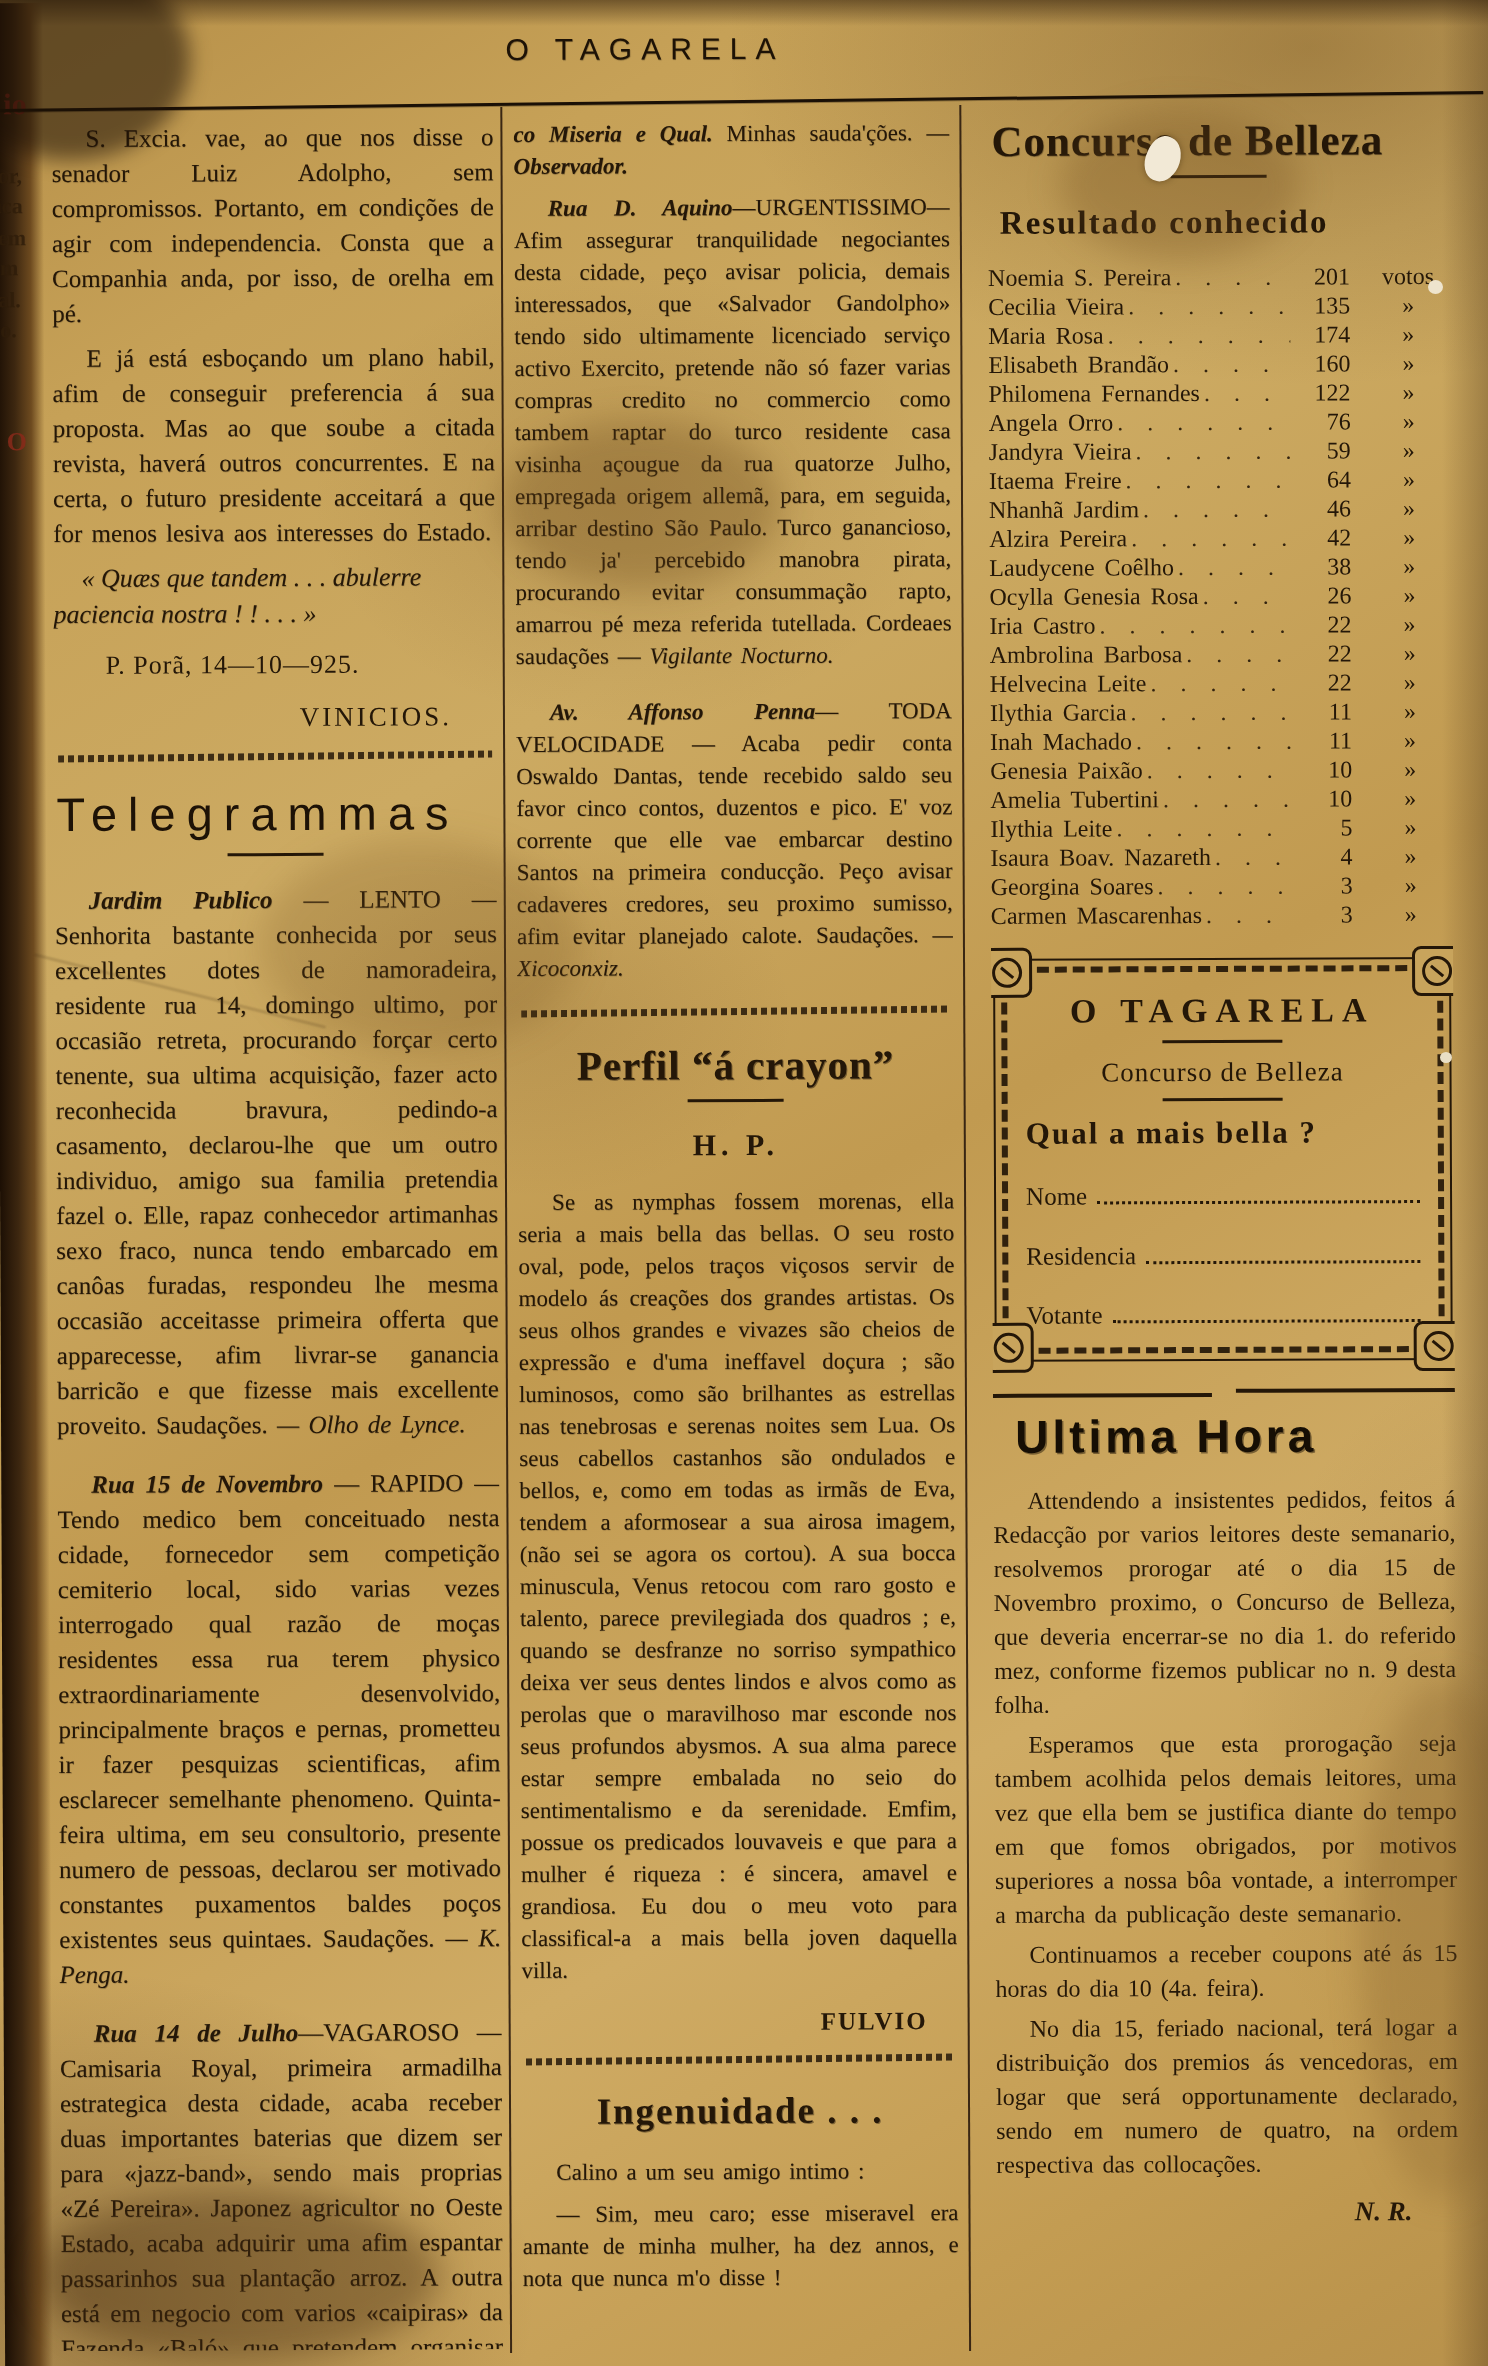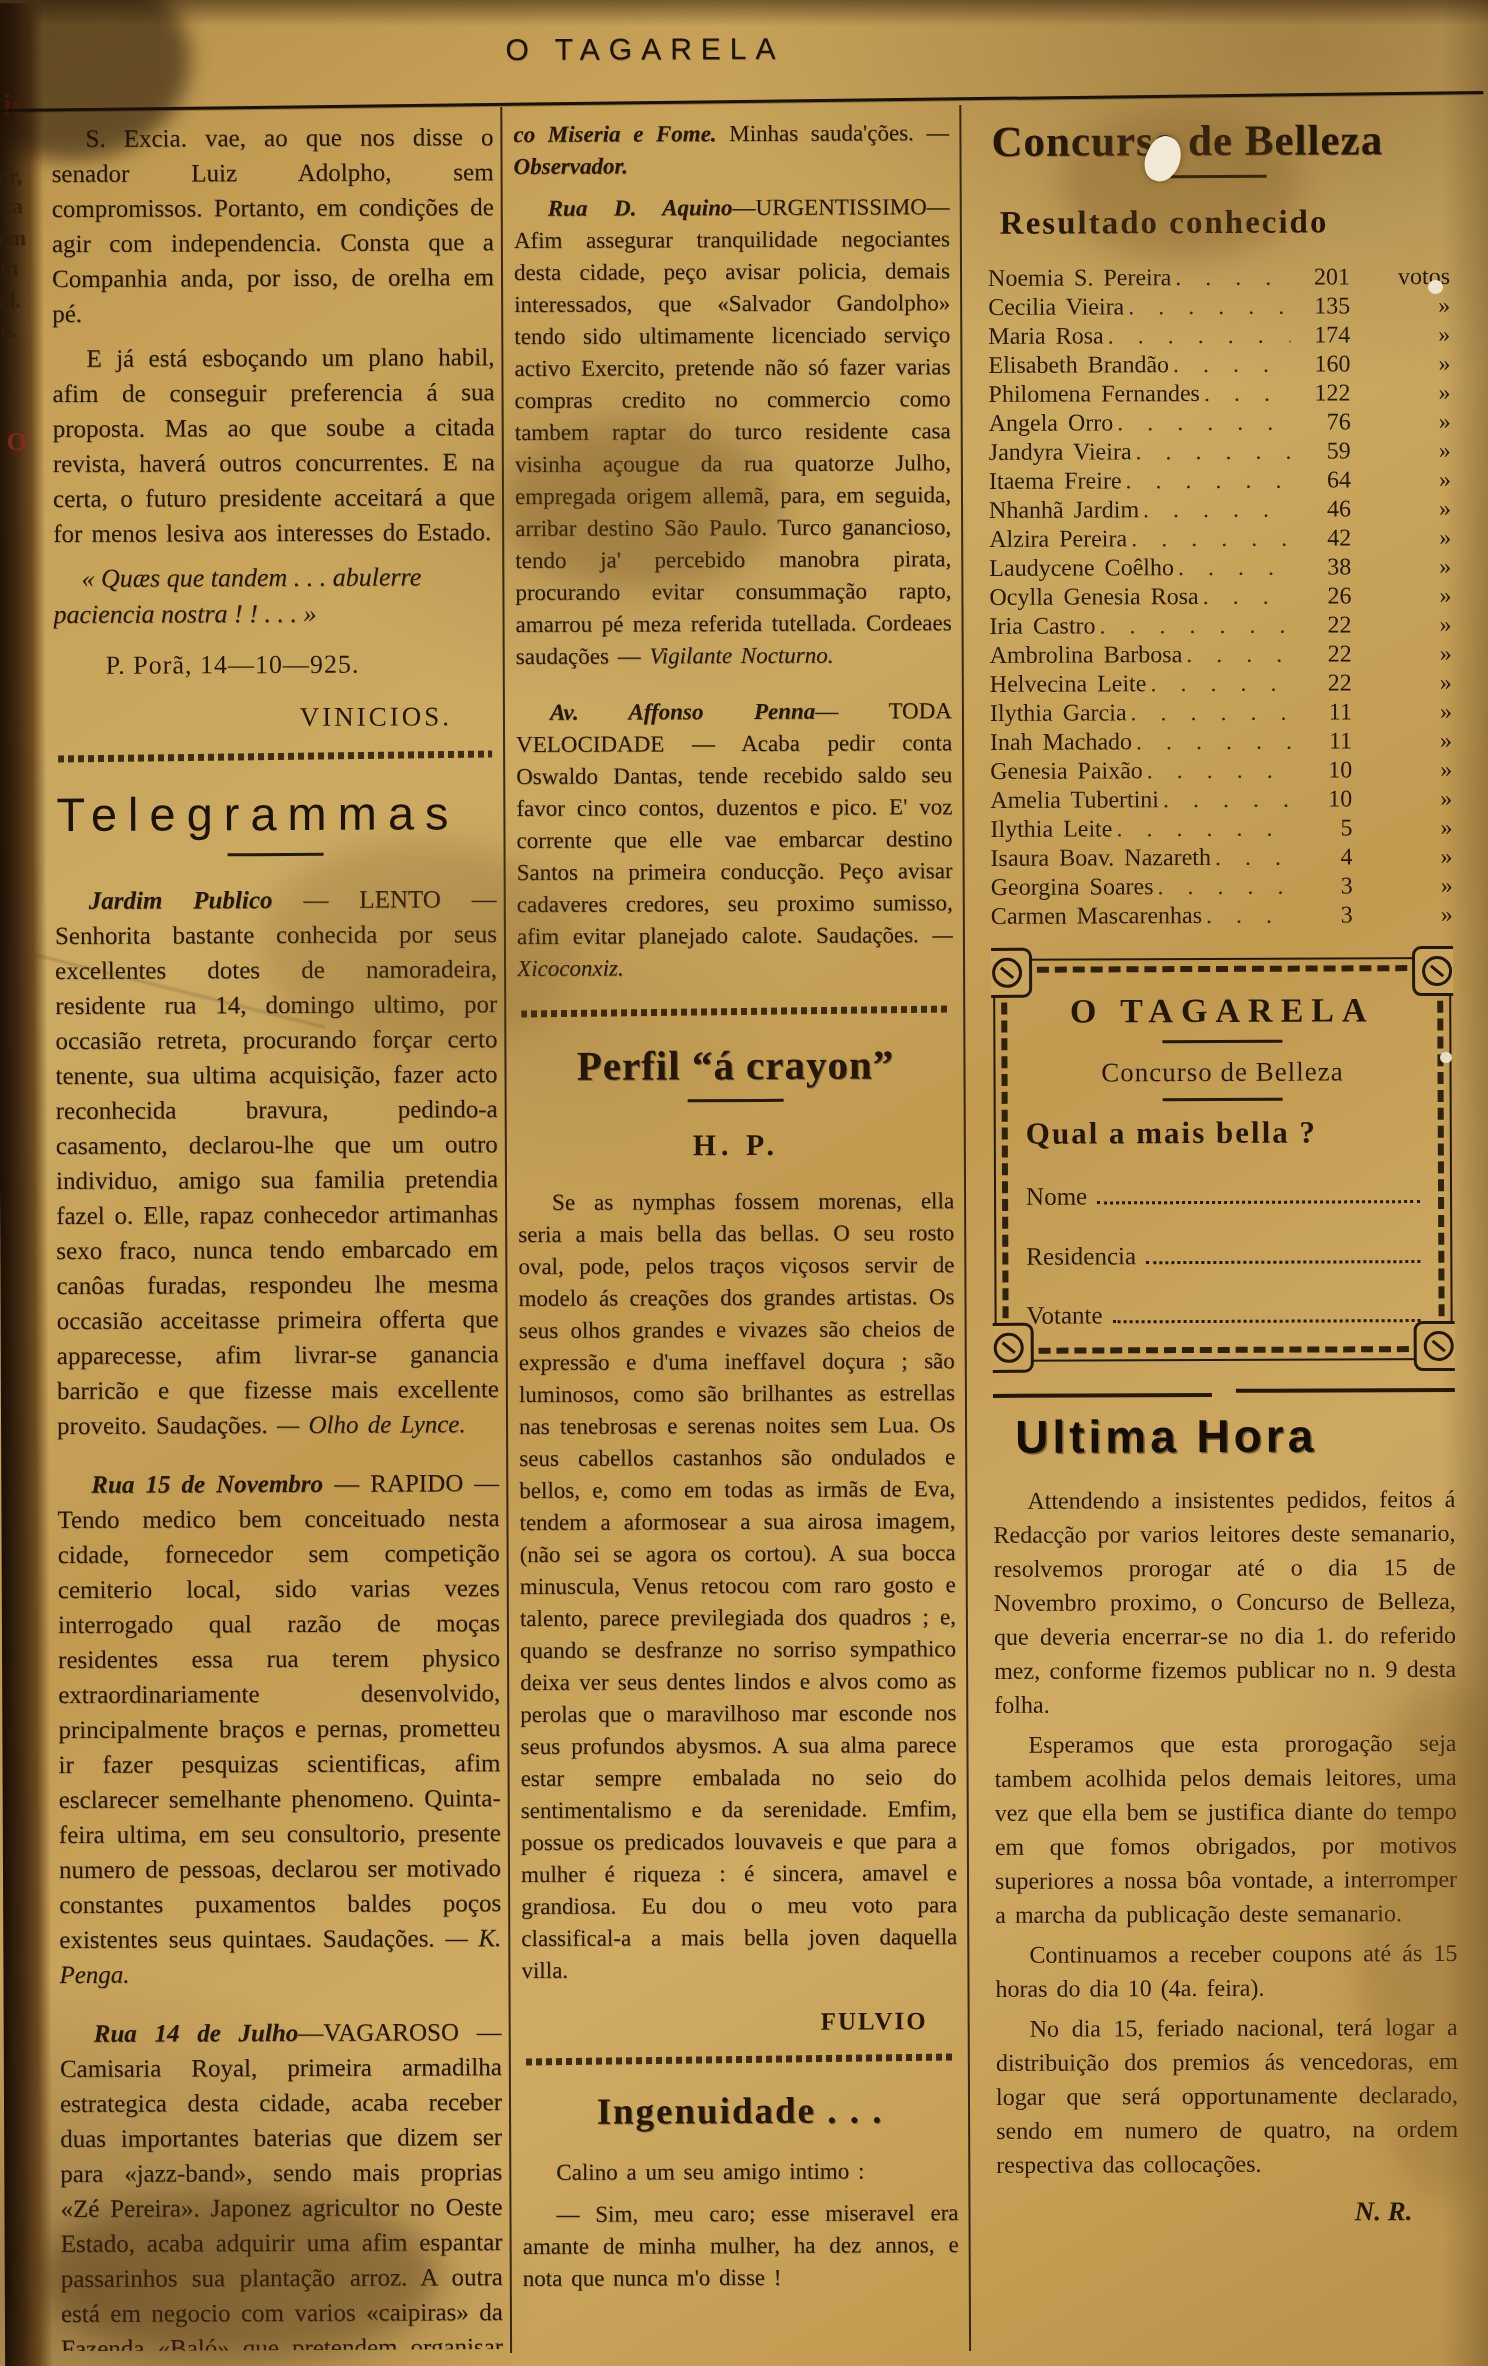--- a/index.html
+++ b/index.html
@@ -74,21 +74,21 @@
     text-shadow:1px 1px 0 rgba(25,14,4,.4);}
 
   .concurso-h{font-size:43px;font-weight:600;letter-spacing:1px;margin:0 0 10px 4px;
     text-shadow:.6px .8px .8px rgba(25,14,4,.4);}
   .resultado-h{font-size:33px;font-weight:700;letter-spacing:2px;margin:22px 0 22px 12px;}
   .vote-row{display:flex;align-items:baseline;font-size:24px;line-height:29px;word-spacing:4px;}
   .vote-name{white-space:nowrap;}
   .vote-dots{flex:1;overflow:hidden;white-space:nowrap;padding:0 4px;letter-spacing:7px;opacity:.9;}
   .vote-dots::after{content:" . . . . . . . . . . . . . . . . . . . .";}
   .vote-num{width:60px;text-align:right;}
-  .vote-unit{width:84px;text-align:right;padding-left:16px;}
+  .vote-unit{width:84px;text-align:center;padding-left:16px;}
 
   .coupon{position:relative;margin:28px 2px 0 2px;border:2px solid #241708;}
   .coupon::before{content:"";position:absolute;inset:6px;border:6px dashed #241708;opacity:.92;pointer-events:none;}
   .coupon-in{position:relative;padding:24px 30px 30px;z-index:1;}
   .corn{position:absolute;width:44px;height:44px;border:3px solid #241708;border-radius:9px;
     background:#c8a45c;z-index:2;}
   .corn::after{content:"";position:absolute;inset:7px;border:3px solid #241708;border-radius:50%;}
   .corn::before{content:"";position:absolute;left:50%;top:50%;width:16px;height:3px;background:#241708;
     transform:translate(-50%,-50%) rotate(40deg);z-index:1;}
   .corn.tl{top:-13px;left:-13px;}
@@ -168,21 +168,21 @@
             <p class="body"><span class="lead">Rua 15 de Novembro</span><span> — RAPIDO — Tendo medico bem conceituado nesta cidade, fornecedor sem competição cemiterio local, sido varias vezes interrogado qual razão de moças residentes essa rua terem physico extraordinariamente desenvolvido, principalmente braços e pernas, prometteu ir fazer pesquizas scientificas, afim esclarecer semelhante phenomeno. Quinta-feira ultima, em seu consultorio, presente numero de pessoas, declarou ser motivado constantes puxamentos baldes poços existentes seus quintaes. Saudações. </span><span class="i">— K. Penga.</span></p>
           </div>
 
           <div class="tg-item">
             <p class="body"><span class="lead">Rua 14 de Julho</span><span>—VAGAROSO — Camisaria Royal, primeira armadilha estrategica desta cidade, acaba receber duas importantes baterias que dizem ser para «jazz-band», sendo mais proprias «Zé Pereira». Japonez agricultor no Oeste Estado, acaba adquirir uma afim espantar passarinhos sua plantação arroz. A outra está em negocio com varios «caipiras» da Fazenda «Baló» que pretendem organisar para proximo carnaval Blo. </span></p>
           </div>
         </div>
     </div>
 
     <div class="col col-mid">
-      <p class="body" style="text-indent:0;"><span class="lead">co Miseria e Fome.</span><span> Minhas sauda'ções. —</span><span class="i b">Observador.</span></p>
+      <p class="body" style="text-indent:0;"><span class="lead">co Miseria e Qual.</span><span> Minhas sauda'ções. —</span><span class="i b">Observador.</span></p>
       <div>
 
           <div class="tg-item">
             <p class="body"><span class="lead">Rua D. Aquino</span><span>—URGENTISSIMO—Afim assegurar tranquilidade negociantes desta cidade, peço avisar policia, demais interessados, que «Salvador Gandolpho» tendo sido ultimamente licenciado serviço activo Exercito, pretende não só fazer varias compras credito no commercio como tambem raptar do turco residente casa visinha açougue da rua quatorze Julho, empregada origem allemã, para, em seguida, arribar destino São Paulo. Turco ganancioso, tendo ja' percebido manobra pirata, procurando evitar consummação rapto, amarrou pé meza referida tutellada. Cordeaes saudações — </span><span class="i">Vigilante Nocturno.</span></p>
           </div>
 
           <div class="tg-item">
             <p class="body"><span class="lead">Av. Affonso Penna</span><span>— TODA VELOCIDADE — Acaba pedir conta Oswaldo Dantas, tende recebido saldo seu favor cinco contos, duzentos e pico. E' voz corrente que elle vae embarcar destino Santos na primeira conducção. Peço avisar cadaveres credores, seu proximo sumisso, afim evitar planejado calote. Saudações. </span><span class="i">—Xicoconxiz.</span></p>
           </div>
         </div>

